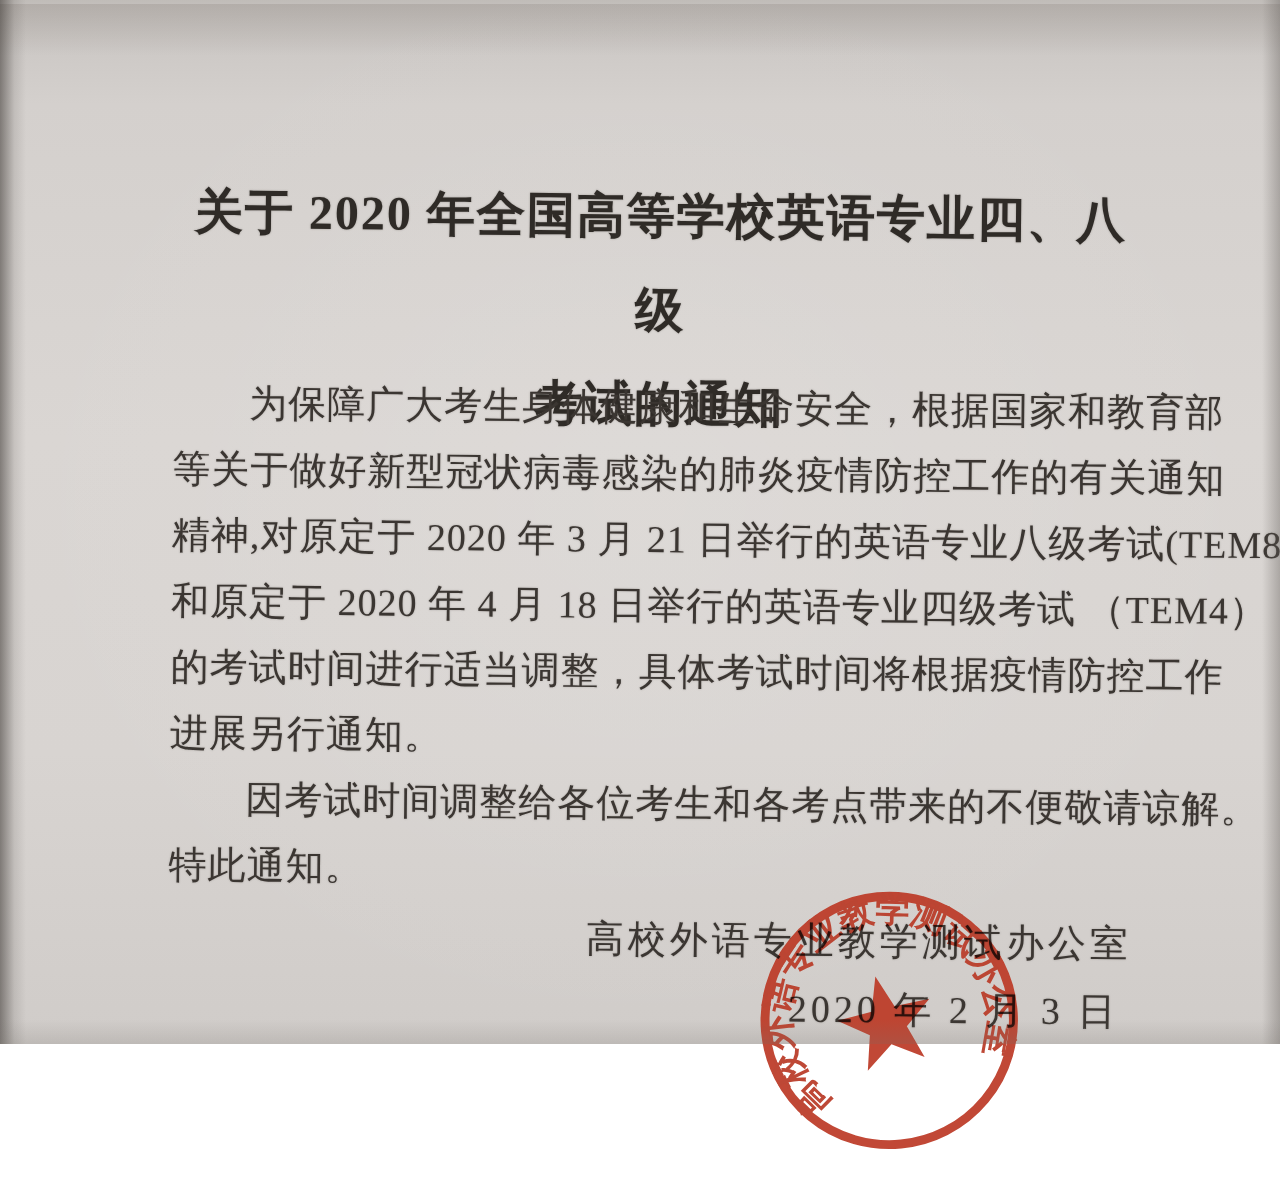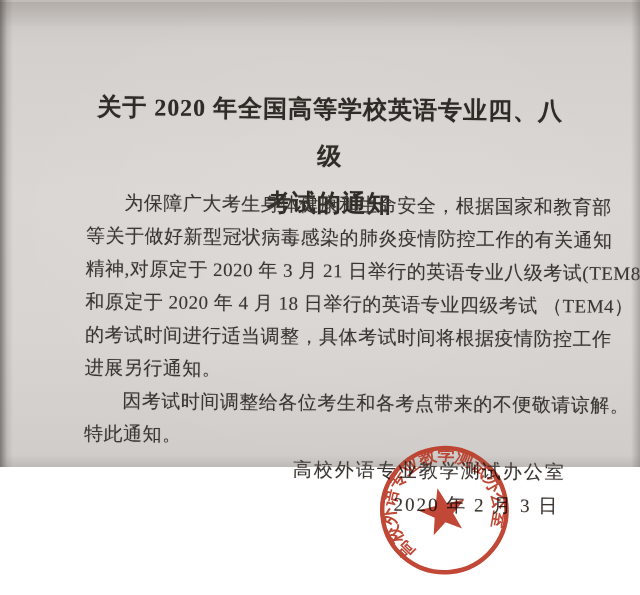--- a/index.html
+++ b/index.html
@@ -7,21 +7,21 @@
     padding: 0;
     width: 640px;
     height: 595px;
     overflow: hidden;
     font-family: "Liberation Serif", "DejaVu Serif", serif;
   }
   .photo {
     position: absolute;
     inset: 0;
     width: 640px;
-    height: 467px;
+    height: 522px;
     background:
       radial-gradient(ellipse at 50% 48%, rgba(255,255,255,0.10), rgba(255,255,255,0) 72%),
       linear-gradient(180deg, #c7c3c0 0%, #d4d0cd 10%, #dad6d3 42%, #d8d4d1 72%, #d0ccc9 100%);
   }
   .edge-topline {
     position: absolute; top: 0; left: 0; right: 0; height: 2px;
     background: #eae8e6; opacity: 0.8;
   }
   .edge-top {
     position: absolute; top: 0; left: 0; right: 0; height: 28px;

